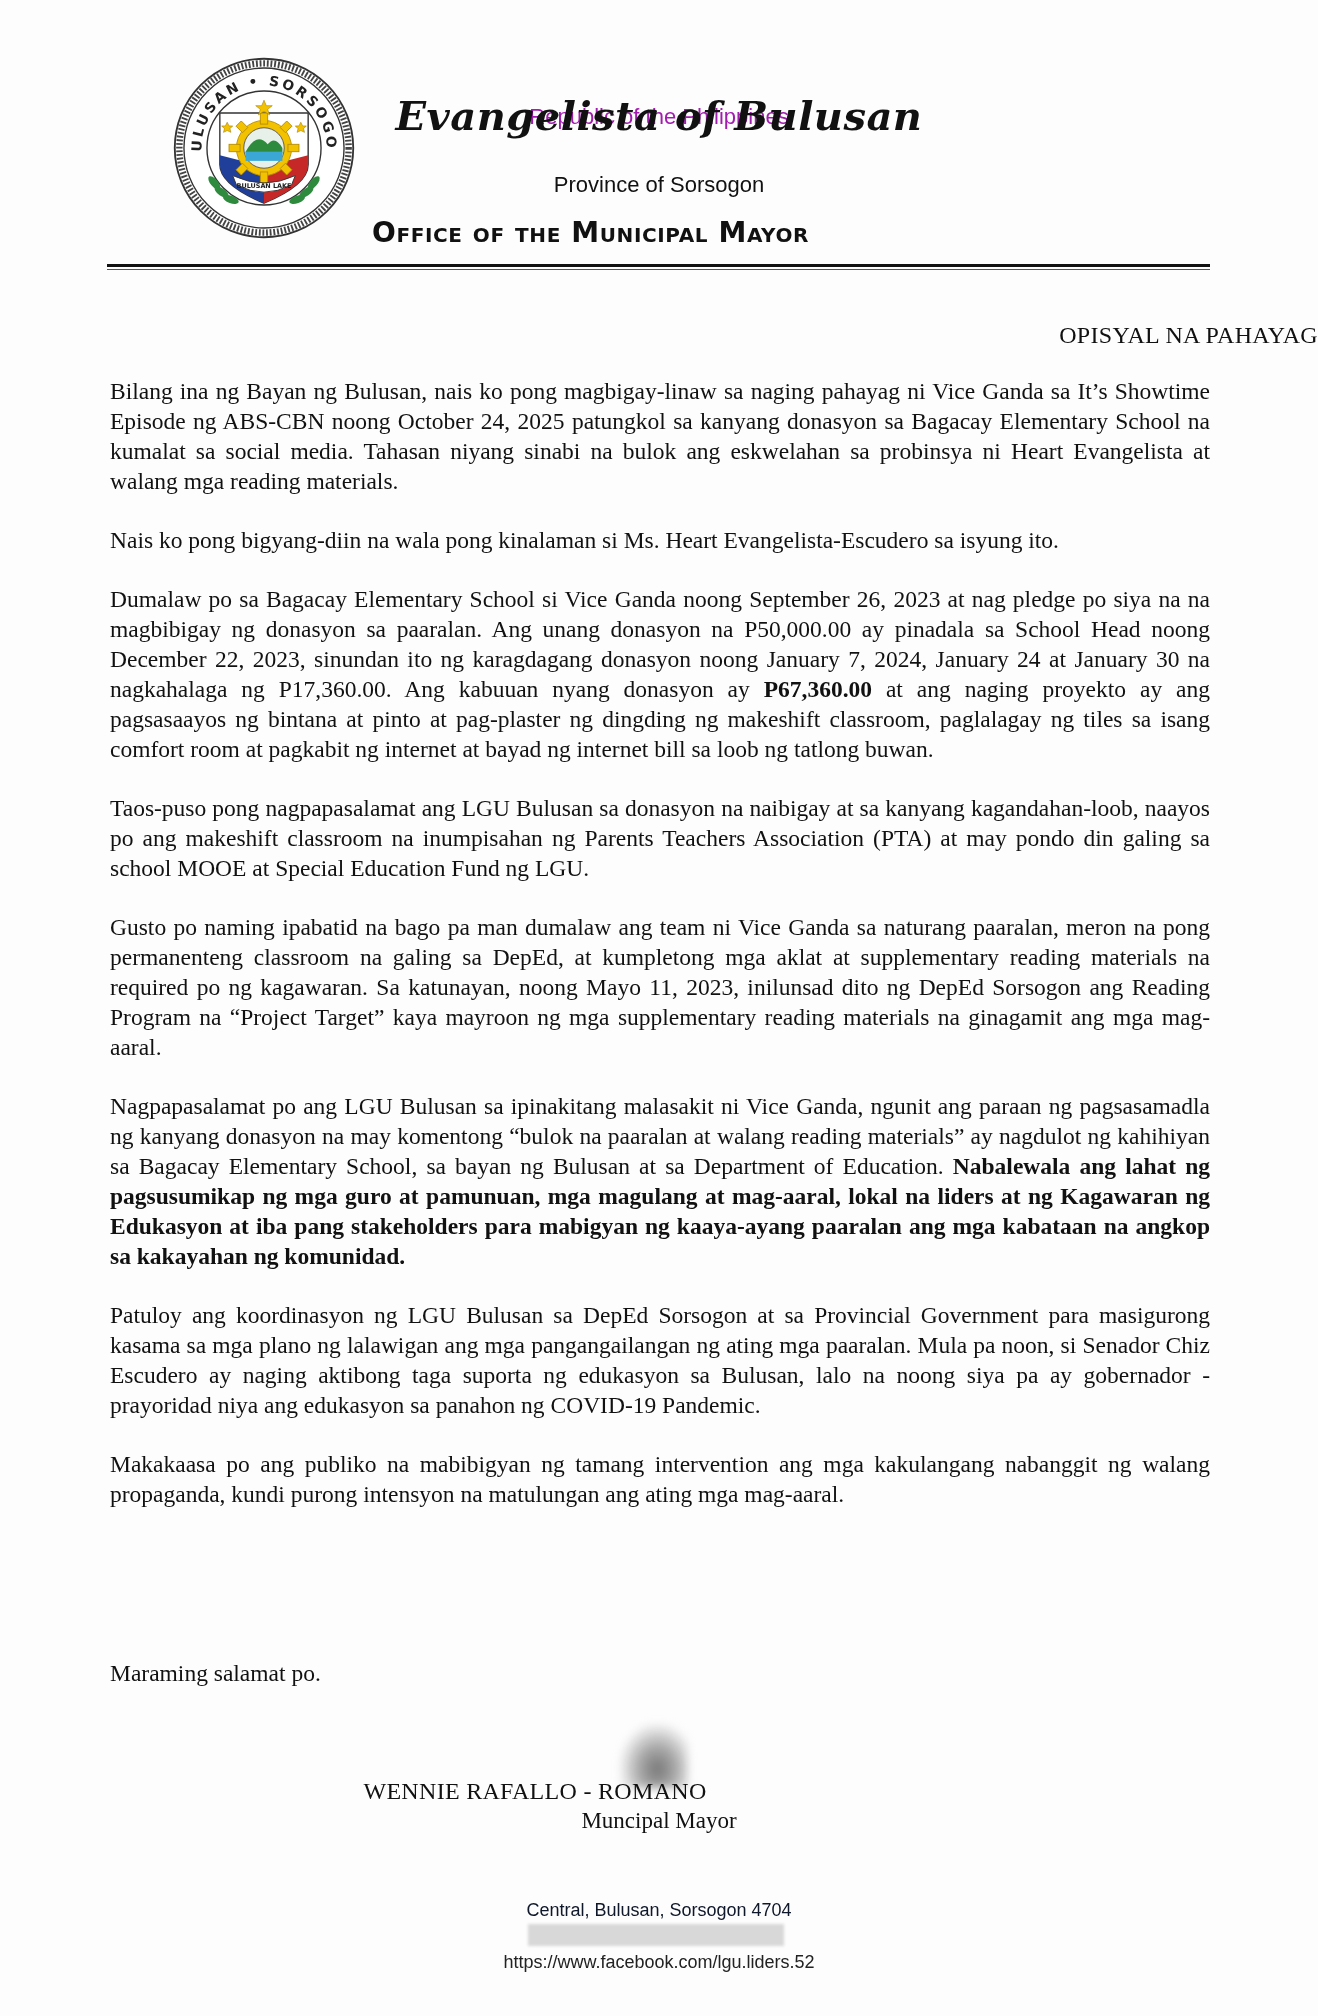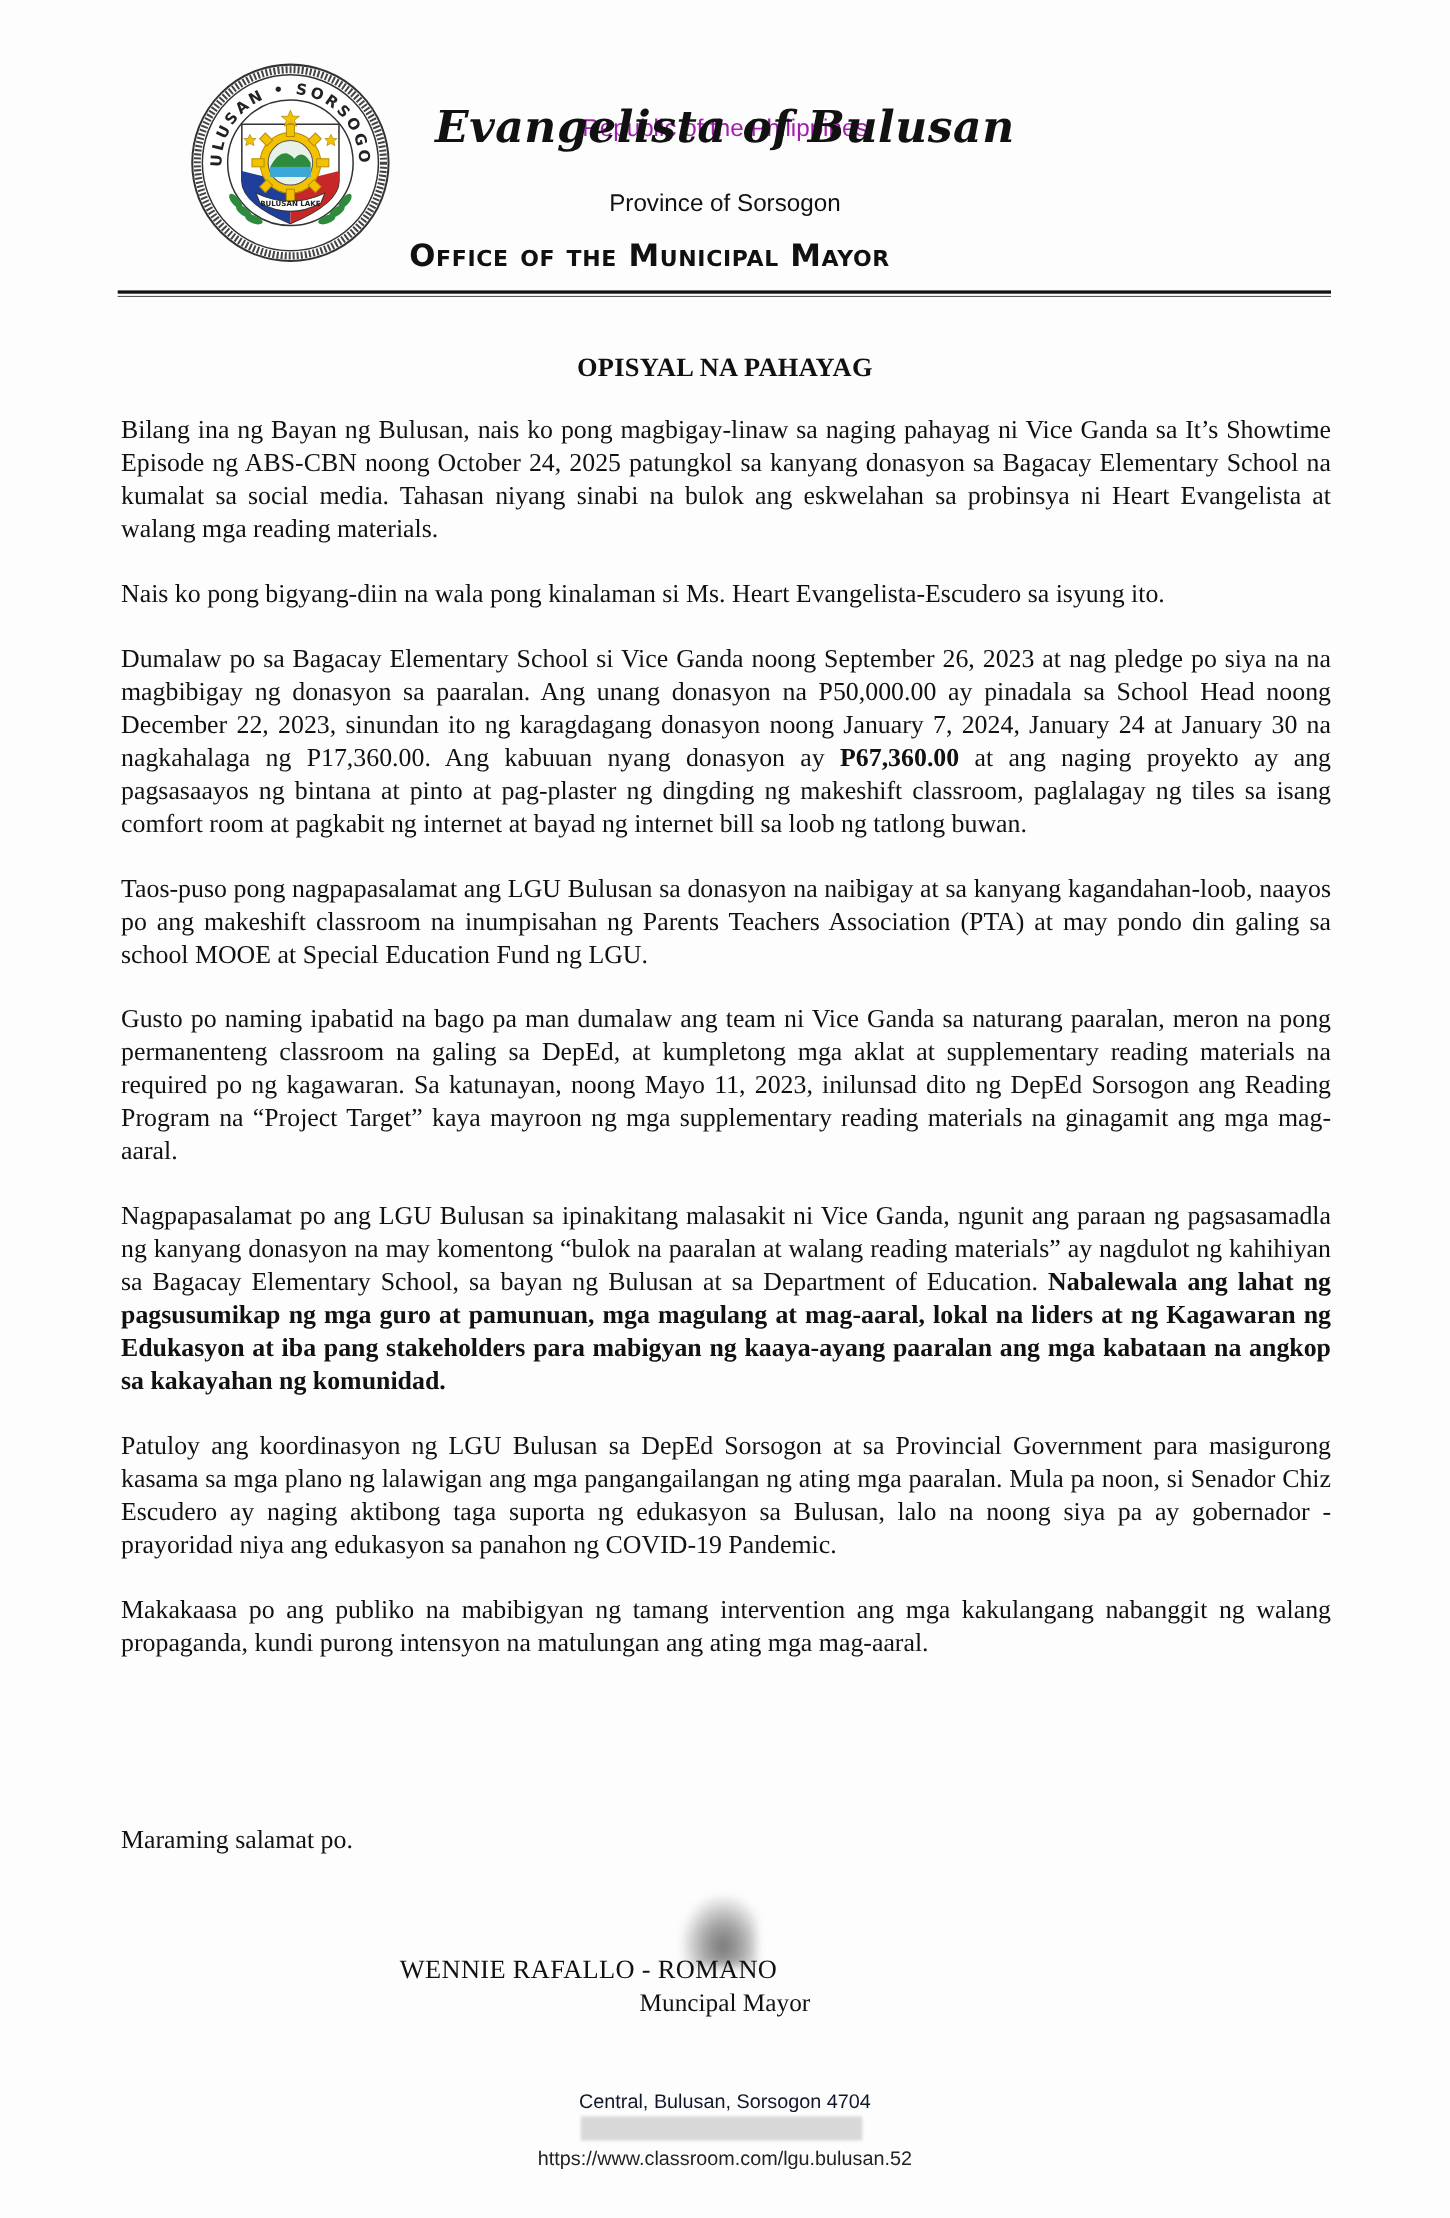--- a/index.html
+++ b/index.html
@@ -8,21 +8,21 @@
 
   
   .seal { position: absolute; left: 172px; top: 56px; width: 184px; height: 184px; }
   .hdr-republic { position: absolute; left: 0; width: 1318px; top: 60px; text-align: center; font-family: "Liberation Sans", sans-serif; font-size: 22px; color: #a21caf; padding-left: 0px; margin-top: 44px; }
   .hdr-muni { position: absolute; left: 0; width: 1318px; top: 92px; text-align: center; font-family: "DejaVu Serif", serif; font-weight: bold; font-size: 40px; letter-spacing: 0.5px; color: #111; font-style: italic; }
   .hdr-province { position: absolute; left: 0; width: 1318px; top: 152px; text-align: center; font-family: "Liberation Sans", sans-serif; font-size: 22px; color: #111; margin-top: 20px; }
   .hdr-office { position: absolute; left: 372px; top: 216px; font-family: "DejaVu Sans", sans-serif; font-weight: bold; font-size: 28px; font-variant: small-caps; letter-spacing: 0.6px; color: #111; }
   .hdr-rule { position: absolute; left: 107px; top: 264px; width: 1103px; height: 0; border-top: 3px solid #111; }
   .hdr-rule2 { position: absolute; left: 107px; top: 269px; width: 1103px; height: 0; border-top: 1px solid #555; }
 
-  .title { position: absolute; left: 0; width: 1318px; top: 322px; text-align: center; font-weight: bold; font-size: 24px; letter-spacing: 0.3px; }
+  .title { position: absolute; left: 0; width: 1318px; top: 322px; text-align: right; font-weight: normal; font-size: 24px; letter-spacing: 0.3px; }
 
   .body { position: absolute; left: 110px; width: 1100px; top: 376px; font-size: 23.5px; line-height: 30px; text-align: justify; }
   .body p { margin: 0 0 29px 0; }
   .body b { font-weight: bold; }
 
   .closing { position: absolute; left: 110px; top: 1660px; font-size: 23.5px; }
 
   .blur-sig { position: absolute; left: 620px; top: 1724px; width: 68px; height: 64px; background: radial-gradient(ellipse at 55% 70%, #777 0%, #aaa 35%, rgba(250,250,250,0) 75%); filter: blur(4px); }
   .sig-name { position: absolute; left: 0; width: 1070px; top: 1778px; text-align: center; font-weight: normal; font-size: 24px; letter-spacing: 0.3px; }
   .sig-title { position: absolute; left: 0; width: 1318px; top: 1808px; text-align: center; font-size: 23px; }
@@ -107,14 +107,14 @@
   </div>
 
   <div class="closing">Maraming salamat po.</div>
 
   <div class="blur-sig"></div>
   <div class="sig-name">WENNIE RAFALLO - ROMANO</div>
   <div class="sig-title">Muncipal Mayor</div>
 
   <div class="foot-addr">Central, Bulusan, Sorsogon 4704</div>
   <div class="foot-redact"></div>
-  <div class="foot-url">https://www.classroom.com/lgu.bulusan.52</div>
+  <div class="foot-url">https://www.facebook.com/lgu.liders.52</div>
 </div>
 
 </body></html>

